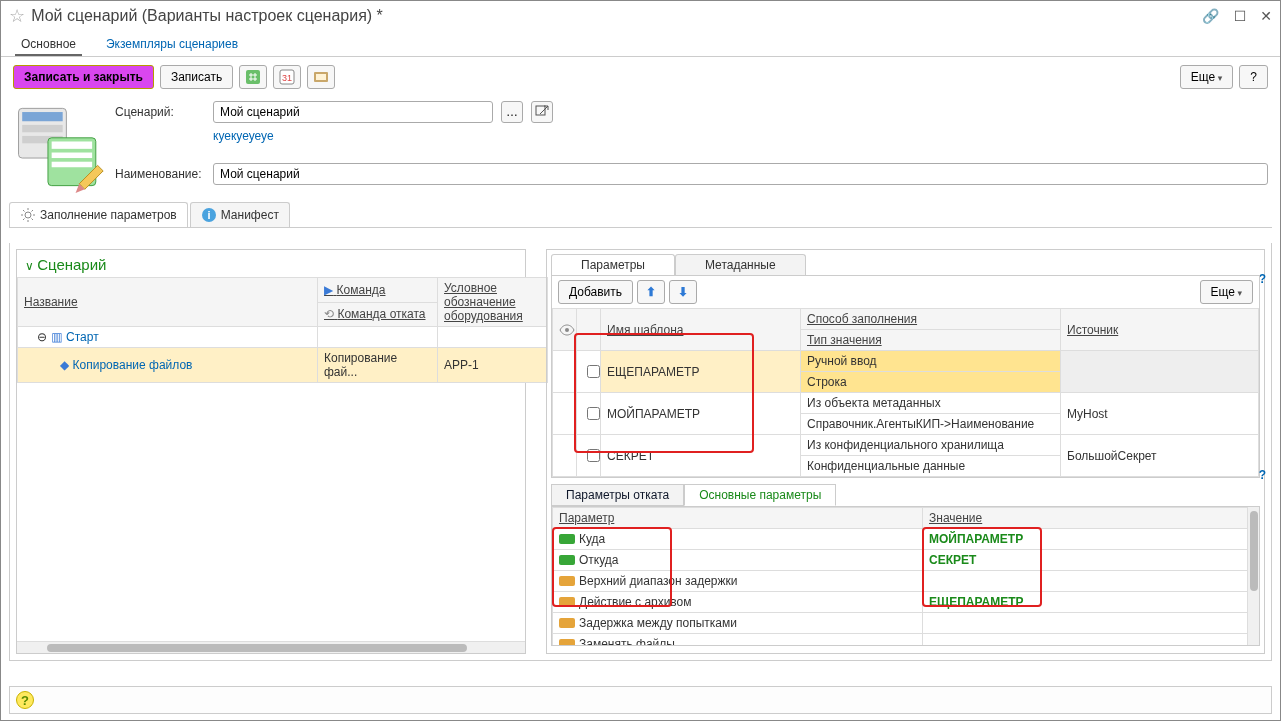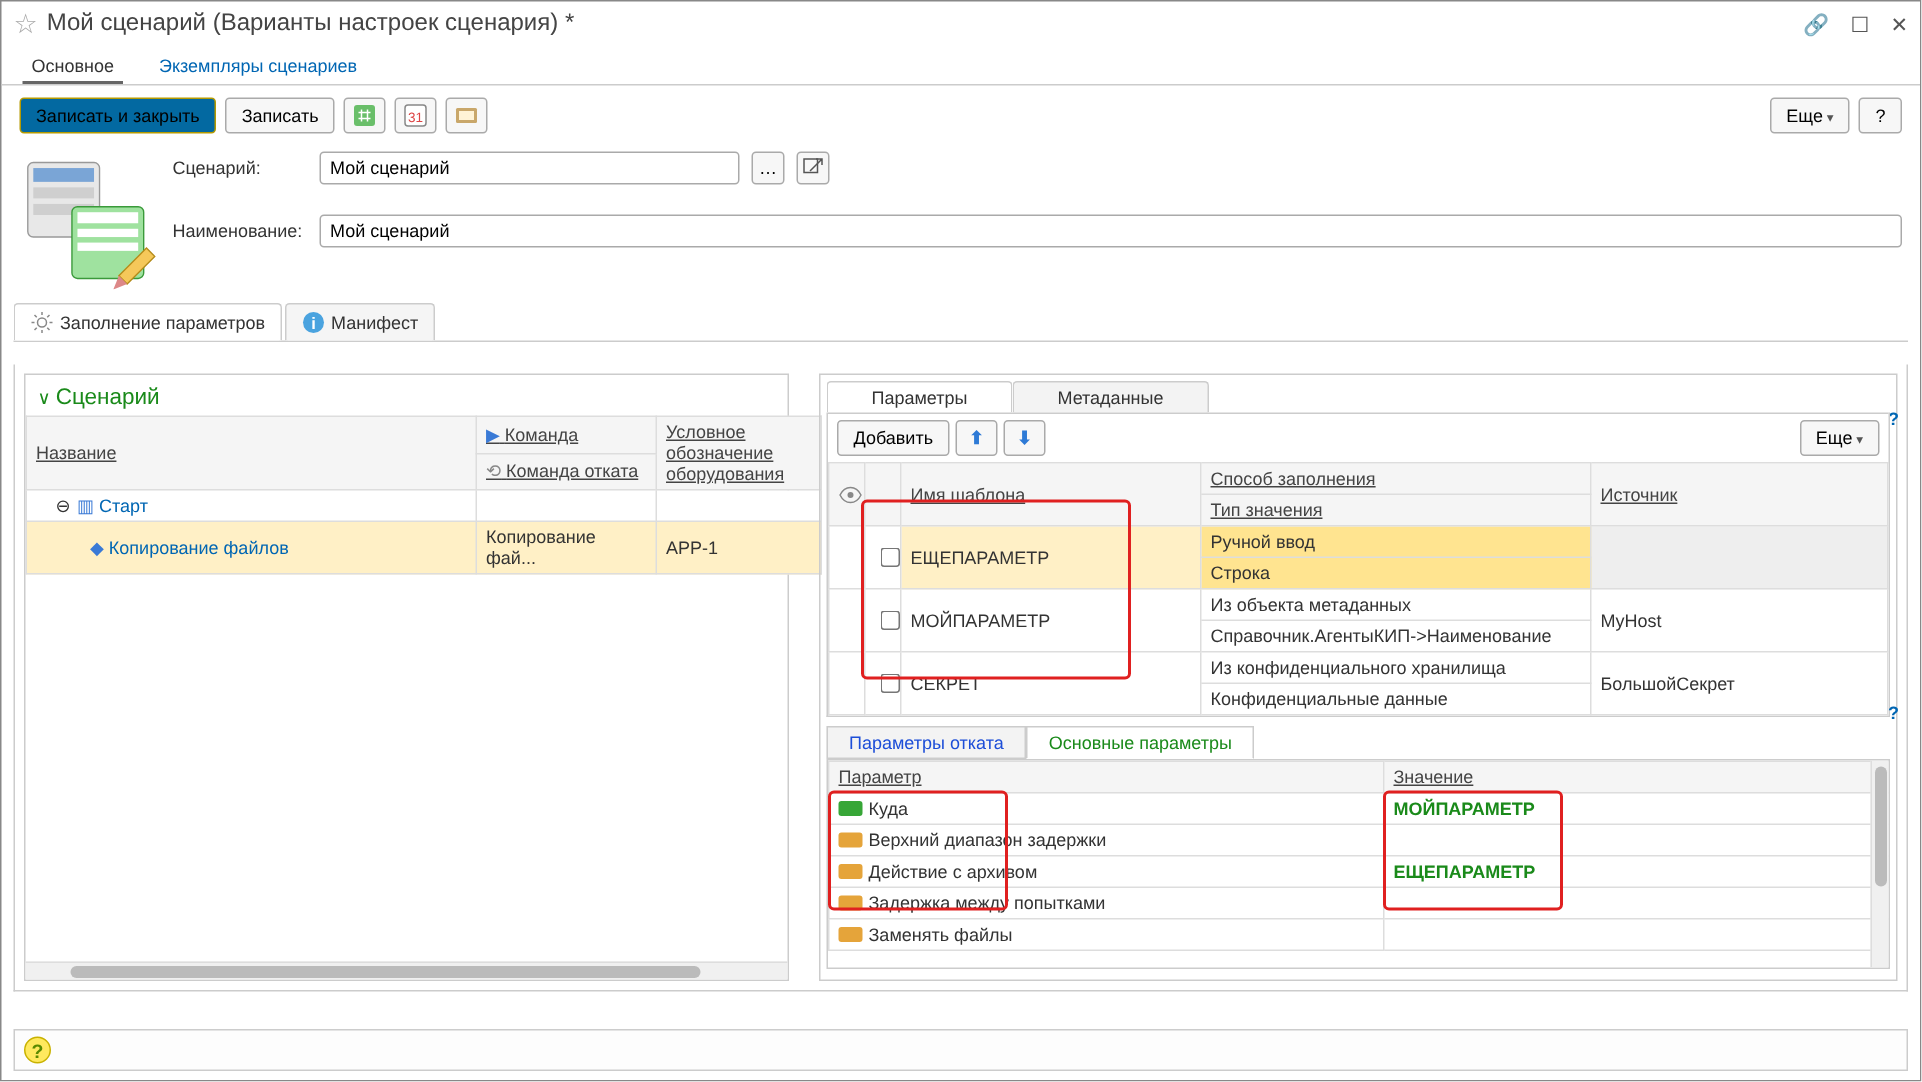--- a/index.html
+++ b/index.html
@@ -40,21 +40,21 @@
     display: flex; align-items: center;
     padding: 8px 12px; gap: 6px;
   }
   .btn {
     border: 1px solid #aaa; border-radius: 3px;
     background: #f7f7f7; padding: 3px 10px;
     cursor: pointer; font-size: 12px;
     height: 24px; line-height: 16px;
   }
   .btn.primary {
-    background: #0369a1; border-color: #b59a00; font-weight: normal;
+    background: #d946ef; border-color: #b59a00; font-weight: bold;
   }
   .btn.icon-only { width: 28px; padding: 2px; text-align: center; }
   .toolbar-right { margin-left: auto; display: flex; gap: 6px; }
   .btn.combo::after { content: " ▾"; font-size: 9px; color: #555; }
   .form-row {
     display: flex; align-items: center; padding: 0 0 6px 0; gap: 8px;
   }
   .form-label { width: 90px; color: #333; text-align: left; font-size: 12px; }
   .form-input {
     border: 1px solid #aaa; border-radius: 3px;
@@ -124,21 +124,21 @@
   }
   .bottom-tabs {
     display: flex; margin: 6px 4px 0 4px; gap: 0;
   }
   .bottom-tab {
     border: 1px solid #ccc; padding: 3px 14px; font-size: 12px;
     background: #f3f3f3;
   }
   .bottom-tab.active { background: #fff; border-bottom-color: #fff; }
   .bottom-tab.green { color: #1a8a1a; }
-  .bottom-tab.disabled { color: #1d4ed8; }
+  .bottom-tab.disabled { color: #0f172a; }
   .green-bold { font-weight: bold; color: #1a8a1a; }
   .help-icon {
     position: absolute; right: -2px; top: 22px;
     color: #0066b3; font-weight: bold;
   }
   .scroll-track {
     height: 12px; background: #f0f0f0; border-top: 1px solid #ddd;
     position: relative;
     margin-top: auto;
   }
@@ -251,20 +251,24 @@
       <div class="form-row">
         <span class="form-label">Сценарий:</span>
         <input class="form-input" style="width: 280px;" value="Мой сценарий">
         <button class="btn icon-only" style="height:22px;width:22px">…</button>
         <button class="btn icon-only" style="height:22px;width:22px">
           <svg class="icon16" viewBox="0 0 16 16">
               <rect x="2" y="2" width="9" height="9" fill="none" stroke="#555"></rect>
               <path d="M6 10 L14 2 M10 2h4v4" stroke="#555" fill="none"></path>
             </svg>
         </button>
+      </div>
+      <div class="form-row">
+        <span class="form-label"></span>
+        <span class="link-text">куекуеуеуе</span>
       </div>
       <div class="form-row" style="margin-top:14px">
         <span class="form-label">Наименование:</span>
         <input class="form-input" style="flex: 1 1 0%;" value="Мой сценарий">
       </div>
     </div>
   </div>
 
   <div class="panel-tabs">
     <div class="panel-tab active">
@@ -428,20 +432,24 @@
           <tbody>
               <tr>
             <th>Параметр</th>
             <th>Значение</th>
           </tr>
           <tr>
             <td><span class="pval-icon pgreen"></span><span>Куда</span></td>
             <td><span class="green-bold">МОЙПАРАМЕТР</span></td>
           </tr>
           <tr>
+            <td><span class="pval-icon pgreen"></span><span>Откуда</span></td>
+            <td><span class="green-bold">СЕКРЕТ</span></td>
+          </tr>
+          <tr>
             <td><span class="pval-icon pyellow"></span><span>Верхний диапазон задержки</span></td>
             <td><span class="green-bold"></span></td>
           </tr>
           <tr>
             <td><span class="pval-icon pyellow"></span><span>Действие с архивом</span></td>
             <td><span class="green-bold">ЕЩЕПАРАМЕТР</span></td>
           </tr>
           <tr>
             <td><span class="pval-icon pyellow"></span><span>Задержка между попытками</span></td>
             <td><span class="green-bold"></span></td>

